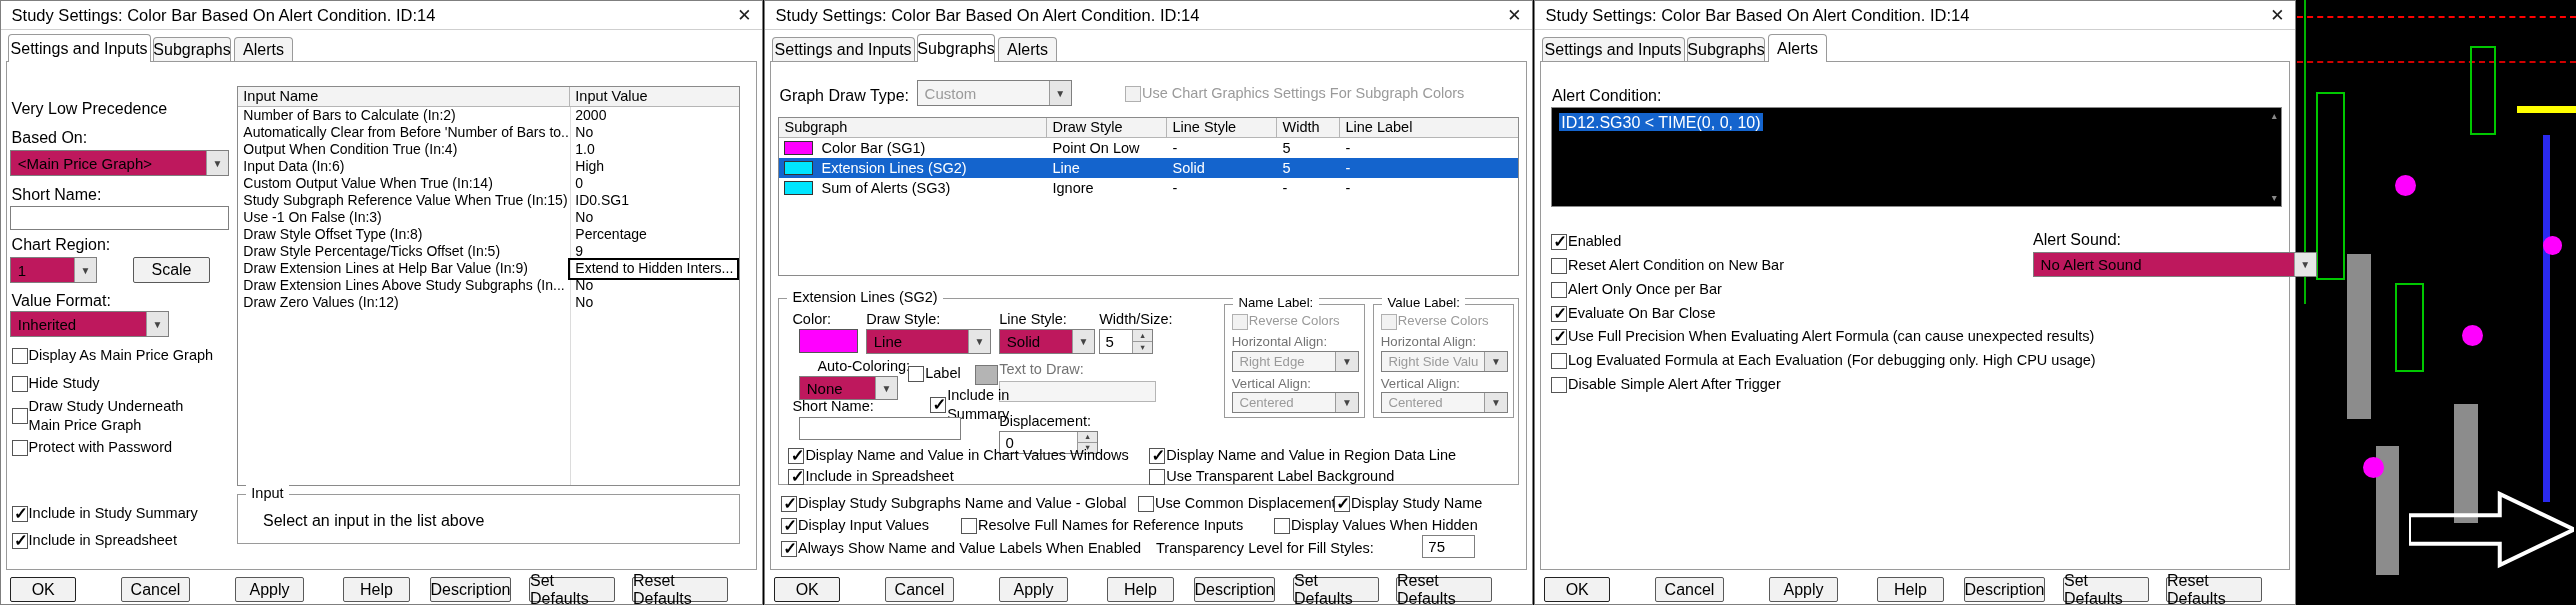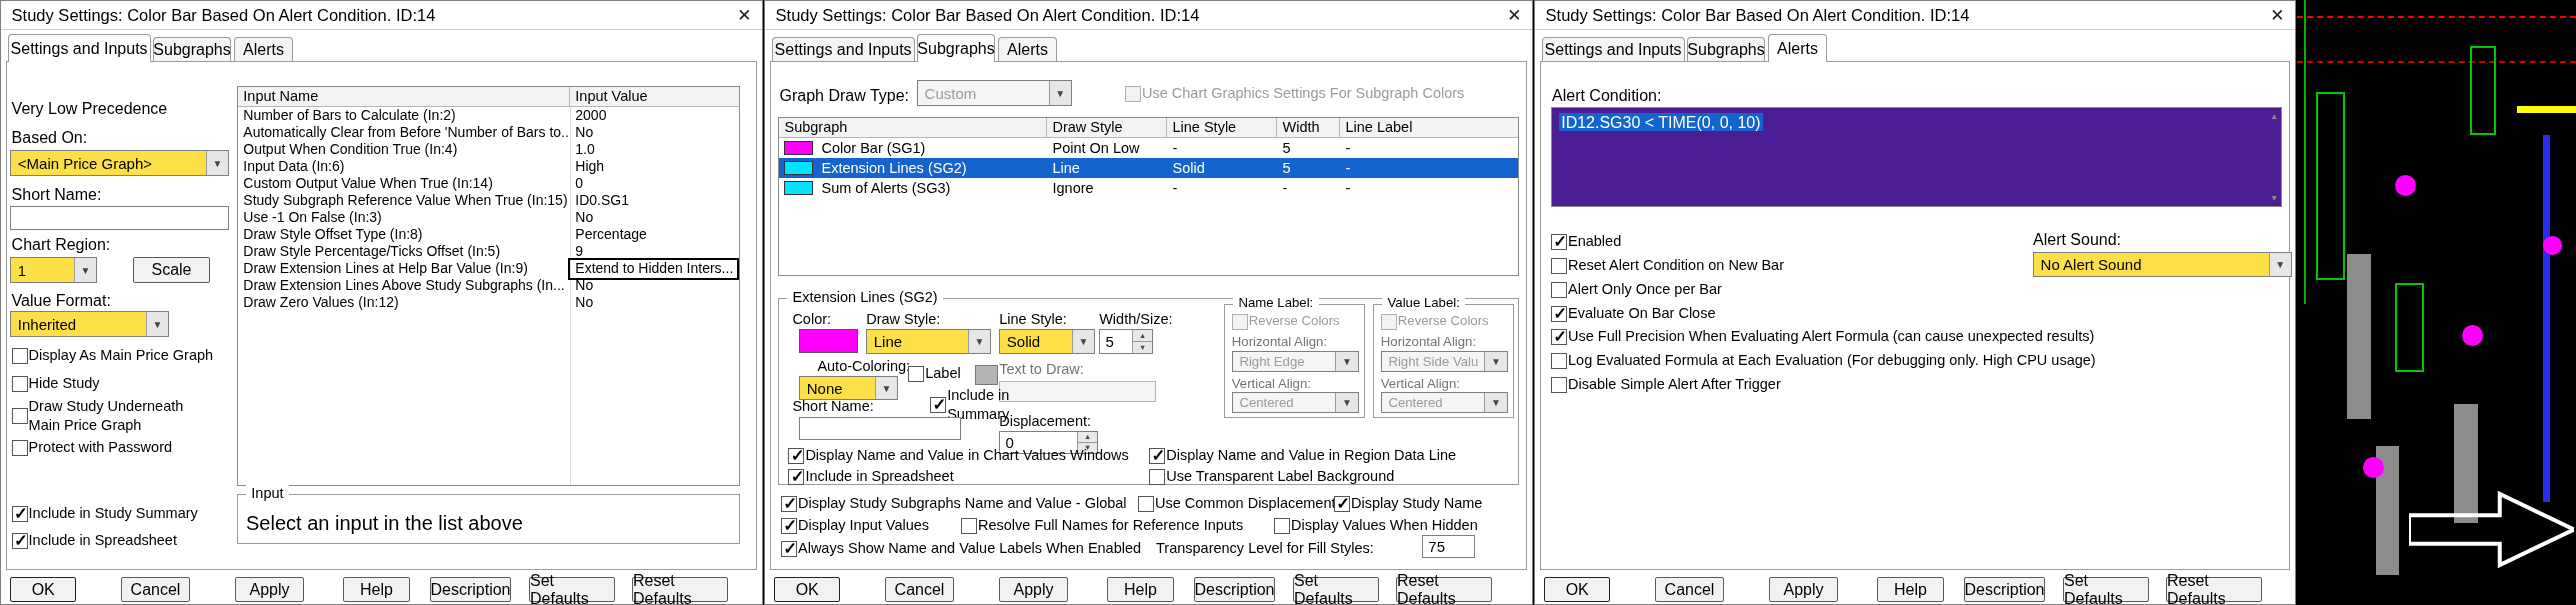--- a/index.html
+++ b/index.html
@@ -17,21 +17,21 @@
          border-bottom:none; border-radius:4px 4px 0 0; display:flex; align-items:center;
          justify-content:center; font-size:16px; z-index:3; }
   .tab.inactive { top:36px; height:24.4px; background:#f4f4f4; z-index:1; }
   .tabframe { position:absolute; left:5.3px; right:5.3px; top:60px; bottom:34px;
               border:0.7px solid #9a9a9a; background:#fff; z-index:2; }
   .layer { position:absolute; inset:0; z-index:4; }
 
   .lbl { position:absolute; font-size:16px; white-space:nowrap; }
   .lbl.disabled { color:#737373; }
 
-  .dd { position:absolute; height:26.4px; border:0.7px solid #7f7f7f; background:#fde047; font-size:15px;
+  .dd { position:absolute; height:26.4px; border:0.7px solid #7f7f7f; background:#be185d; font-size:15px;
         display:flex; align-items:center; padding:0 28px 0 6.6px; white-space:nowrap; overflow:hidden; }
   .dd .arrow-btn { position:absolute; right:0; top:0; bottom:0; width:22.5px; background:#e6e6e6;
         border-left:0.7px solid #9a9a9a; display:flex; align-items:center; justify-content:center;
         font-size:10px; color:#444; }
   .dd.disabled { background:#f5f5f5; color:#9a9a9a; }
 
   .txtinput { position:absolute; border:0.7px solid #7f7f7f; background:#fff; font-size:15px;
               padding:0 5.3px; font-family:"Liberation Sans",sans-serif; }
   .txtinput.disabled { background:#f5f5f5; border-color:#b5b5b5; }
 
@@ -80,21 +80,21 @@
   .sg-c2 { width:120px; padding:0 5.3px; overflow:hidden; }
   .sg-c3 { width:110px; padding:0 5.3px; overflow:hidden; }
   .sg-c4 { width:63px; padding:0 5.3px; overflow:hidden; }
   .sg-c5 { flex:1; padding:0 5.3px; overflow:hidden; }
   .swatch { width:29px; height:13.2px; margin:0 8px 0 5.3px; border:0.7px solid #333; }
   .color-btn { position:absolute; border:0.7px solid #555; }
   .mini-swatch { position:absolute; border:0.7px solid #777; background:#b4b4b4; }
 
   
   .formula-box { position:absolute; left:16px; top:106px; width:731px; height:100px;
-                 border:0.7px solid #8a8a8a; background:#4c1d95; font-size:16px; padding:5.3px 17px 5.3px 6.6px; }
+                 border:0.7px solid #8a8a8a; background:#000000; font-size:16px; padding:5.3px 17px 5.3px 6.6px; }
   .formula-sel { color:#fff; padding:0.7px 2.6px; }
   .scroll-arrow { position:absolute; right:2.6px; font-size:8.6px; color:#888; }
 
   .chart { position:absolute; left:2297px; top:0; width:279px; height:605px; background:#000; overflow:hidden; }
 </style>
 </head>
 <body>
 
 <div class="chart">
   <div style="position:absolute;inset:0;">
@@ -237,21 +237,21 @@
       <div class="input-row">
           <div class="ir-name">Draw Zero Values  (In:12)</div>
           <div class="ir-value">No</div>
         </div>
       <div class="col-divider"></div>
       <div class="hl-box"></div>
     </div>
 
     <div class="groupbox" style="left:236px;top:493px;width:503px;height:50px;">
       <span class="gb-title">Input</span>
-      <div class="lbl" style="left:8px;top:17px;font-size:20px;">Select an input in the list above</div>
+      <div class="lbl" style="left:25px;top:17px;font-size:16px;">Select an input in the list above</div>
     </div>
 
     <div class="btn default" style="left:9.2px;top:576px;width:66px;">OK</div>
     <div class="btn" style="left:120px;top:576px;width:69px;">Cancel</div>
     <div class="btn" style="left:234px;top:576px;width:69px;">Apply</div>
     <div class="btn" style="left:342px;top:576px;width:67px;">Help</div>
     <div class="btn" style="left:429px;top:576px;width:81px;">Description</div>
     <div class="btn" style="left:528px;top:576px;width:86px;">Set Defaults</div>
     <div class="btn" style="left:631px;top:576px;width:96px;">Reset Defaults</div>
   </div>
@@ -525,21 +525,21 @@
     <label class="cb" style="left:16px;top:350px;">
       <span class="box"></span>
       <span>Log Evaluated Formula at Each Evaluation (For debugging only. High CPU usage)</span>
     </label>
     <label class="cb" style="left:16px;top:374px;">
       <span class="box"></span>
       <span>Disable Simple Alert After Trigger</span>
     </label>
 
     <div class="lbl" style="left:498px;top:230px;">Alert Sound:</div>
-    <div class="dd" style="left:498px;top:251px;width:259px;height:25px;">
+    <div class="dd" style="left:498px;top:251px;width:284px;height:25px;">
       <span>No Alert Sound</span>
       <span class="arrow-btn">▼</span>
     </div>
 
     <div class="btn default" style="left:9.2px;top:576px;width:66px;">OK</div>
     <div class="btn" style="left:120px;top:576px;width:69px;">Cancel</div>
     <div class="btn" style="left:234px;top:576px;width:69px;">Apply</div>
     <div class="btn" style="left:342px;top:576px;width:67px;">Help</div>
     <div class="btn" style="left:429px;top:576px;width:81px;">Description</div>
     <div class="btn" style="left:528px;top:576px;width:86px;">Set Defaults</div>

